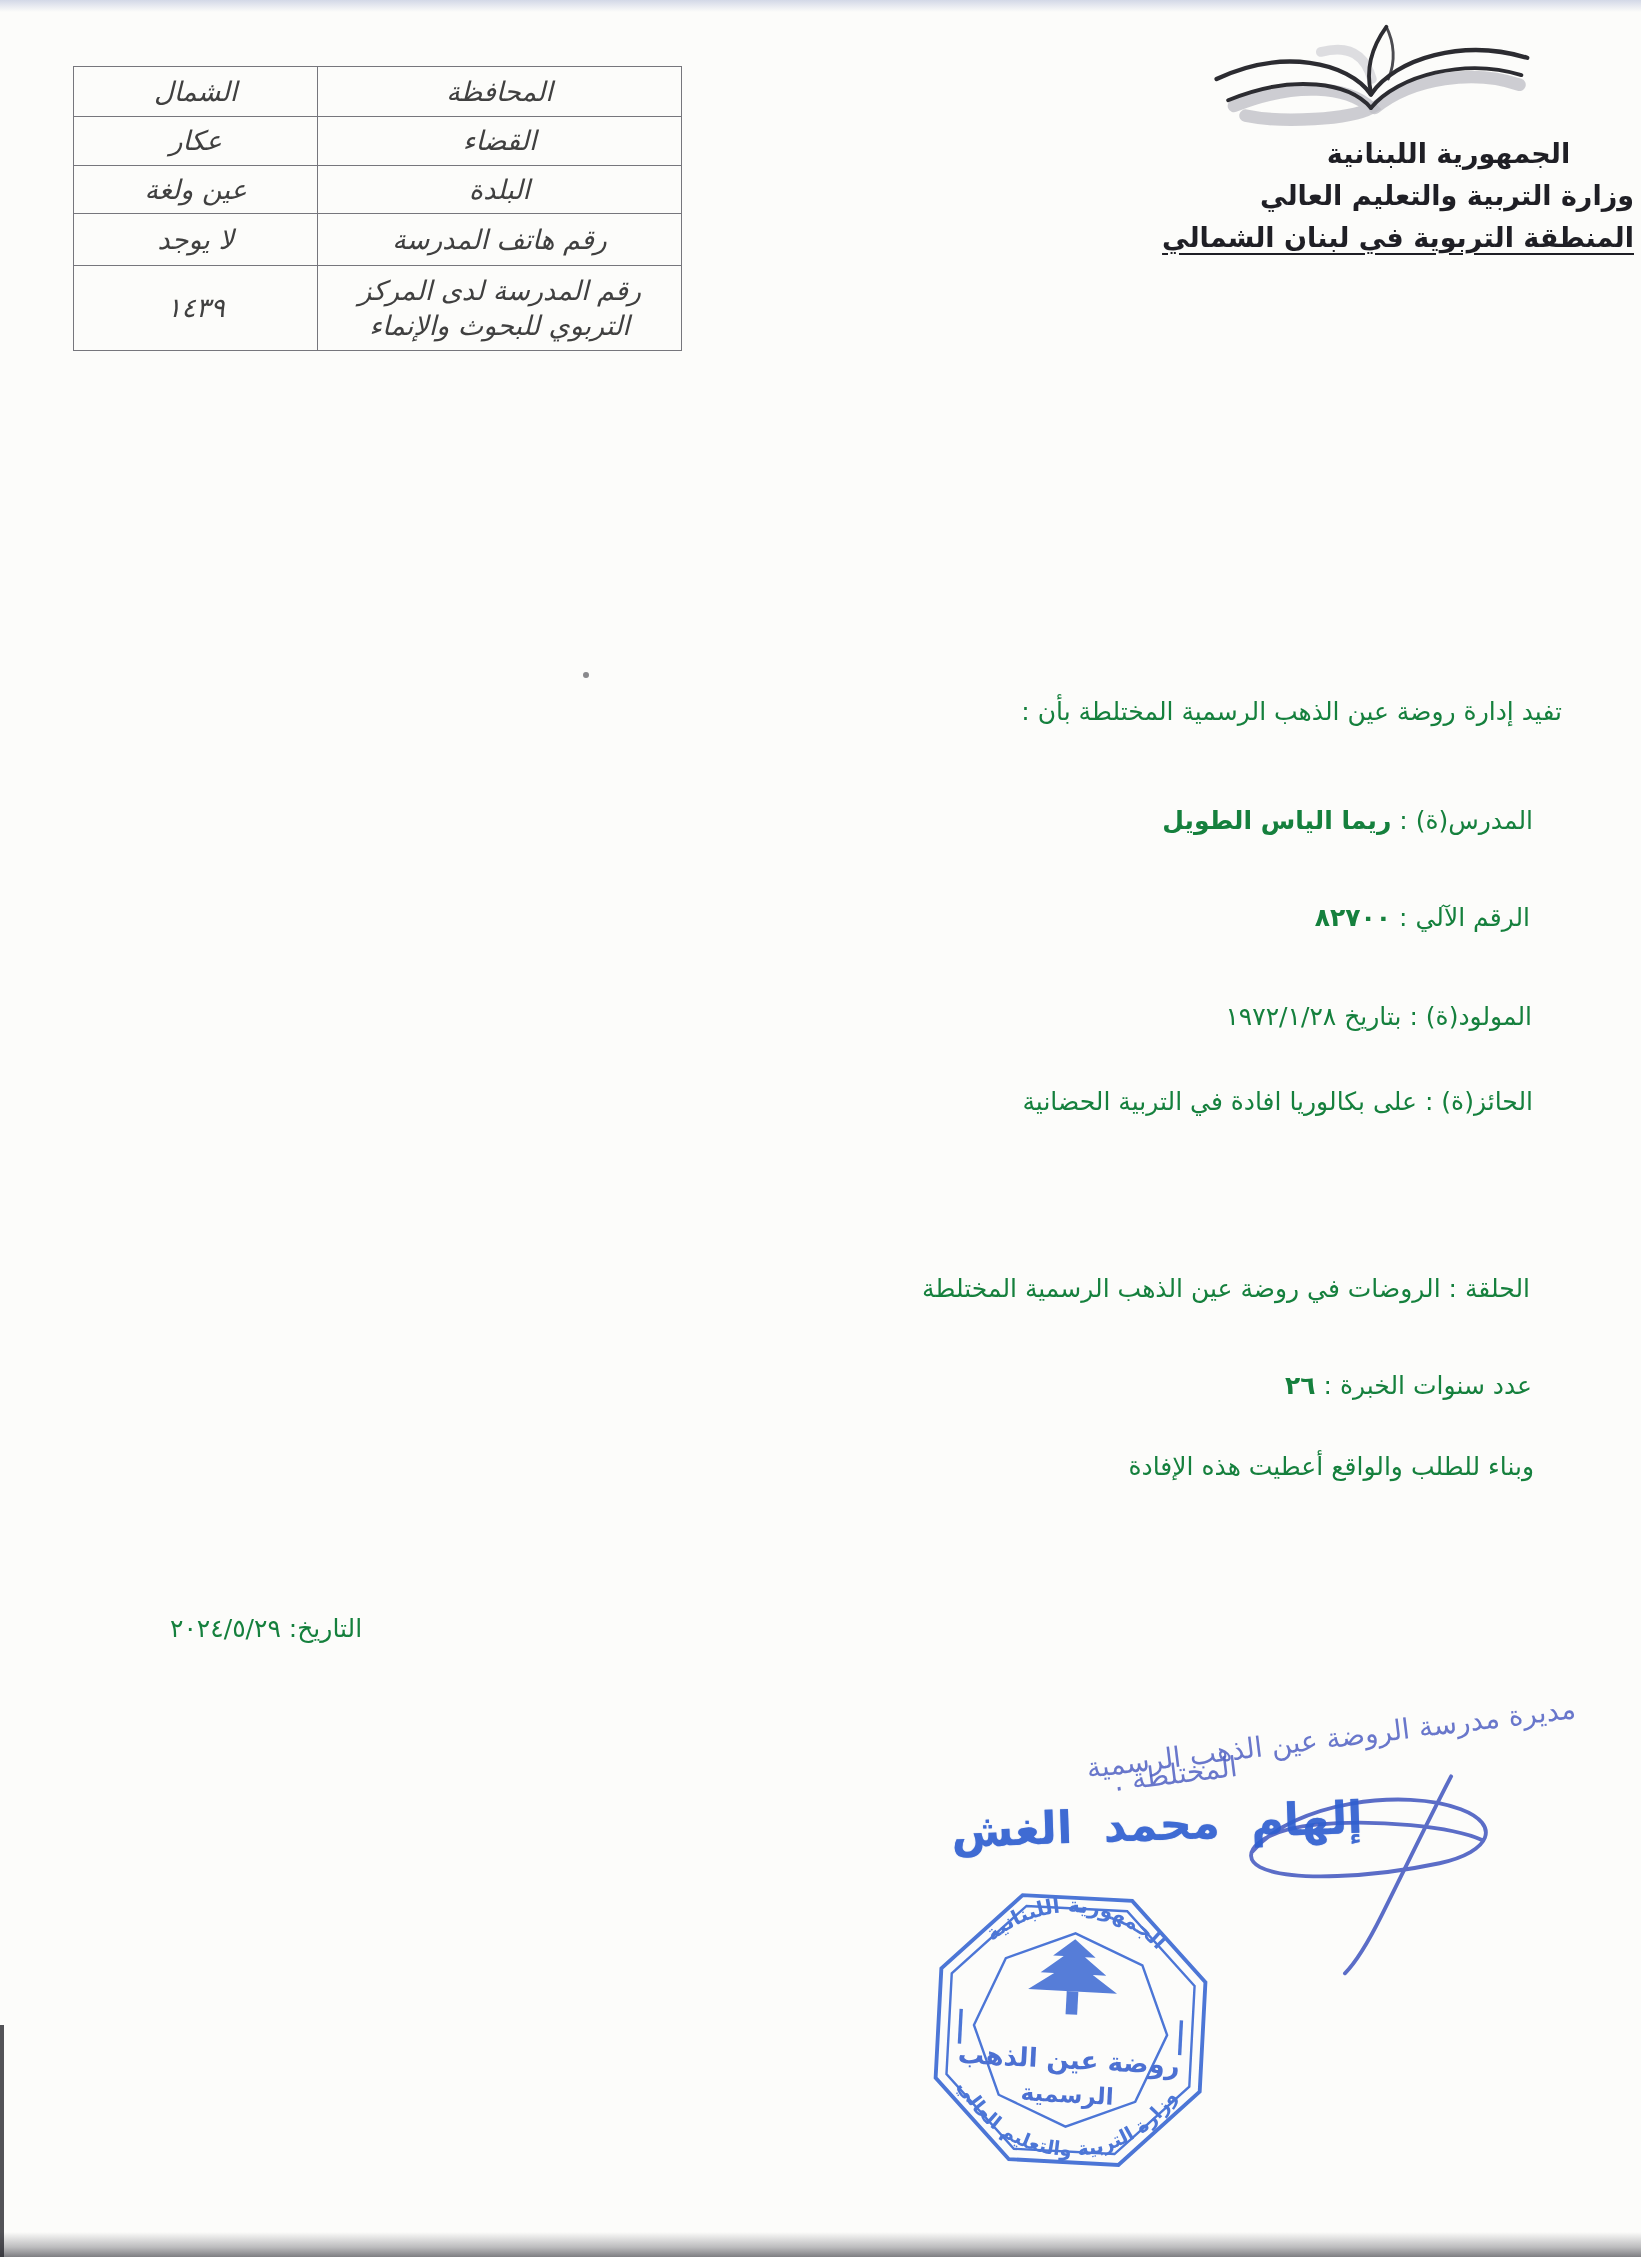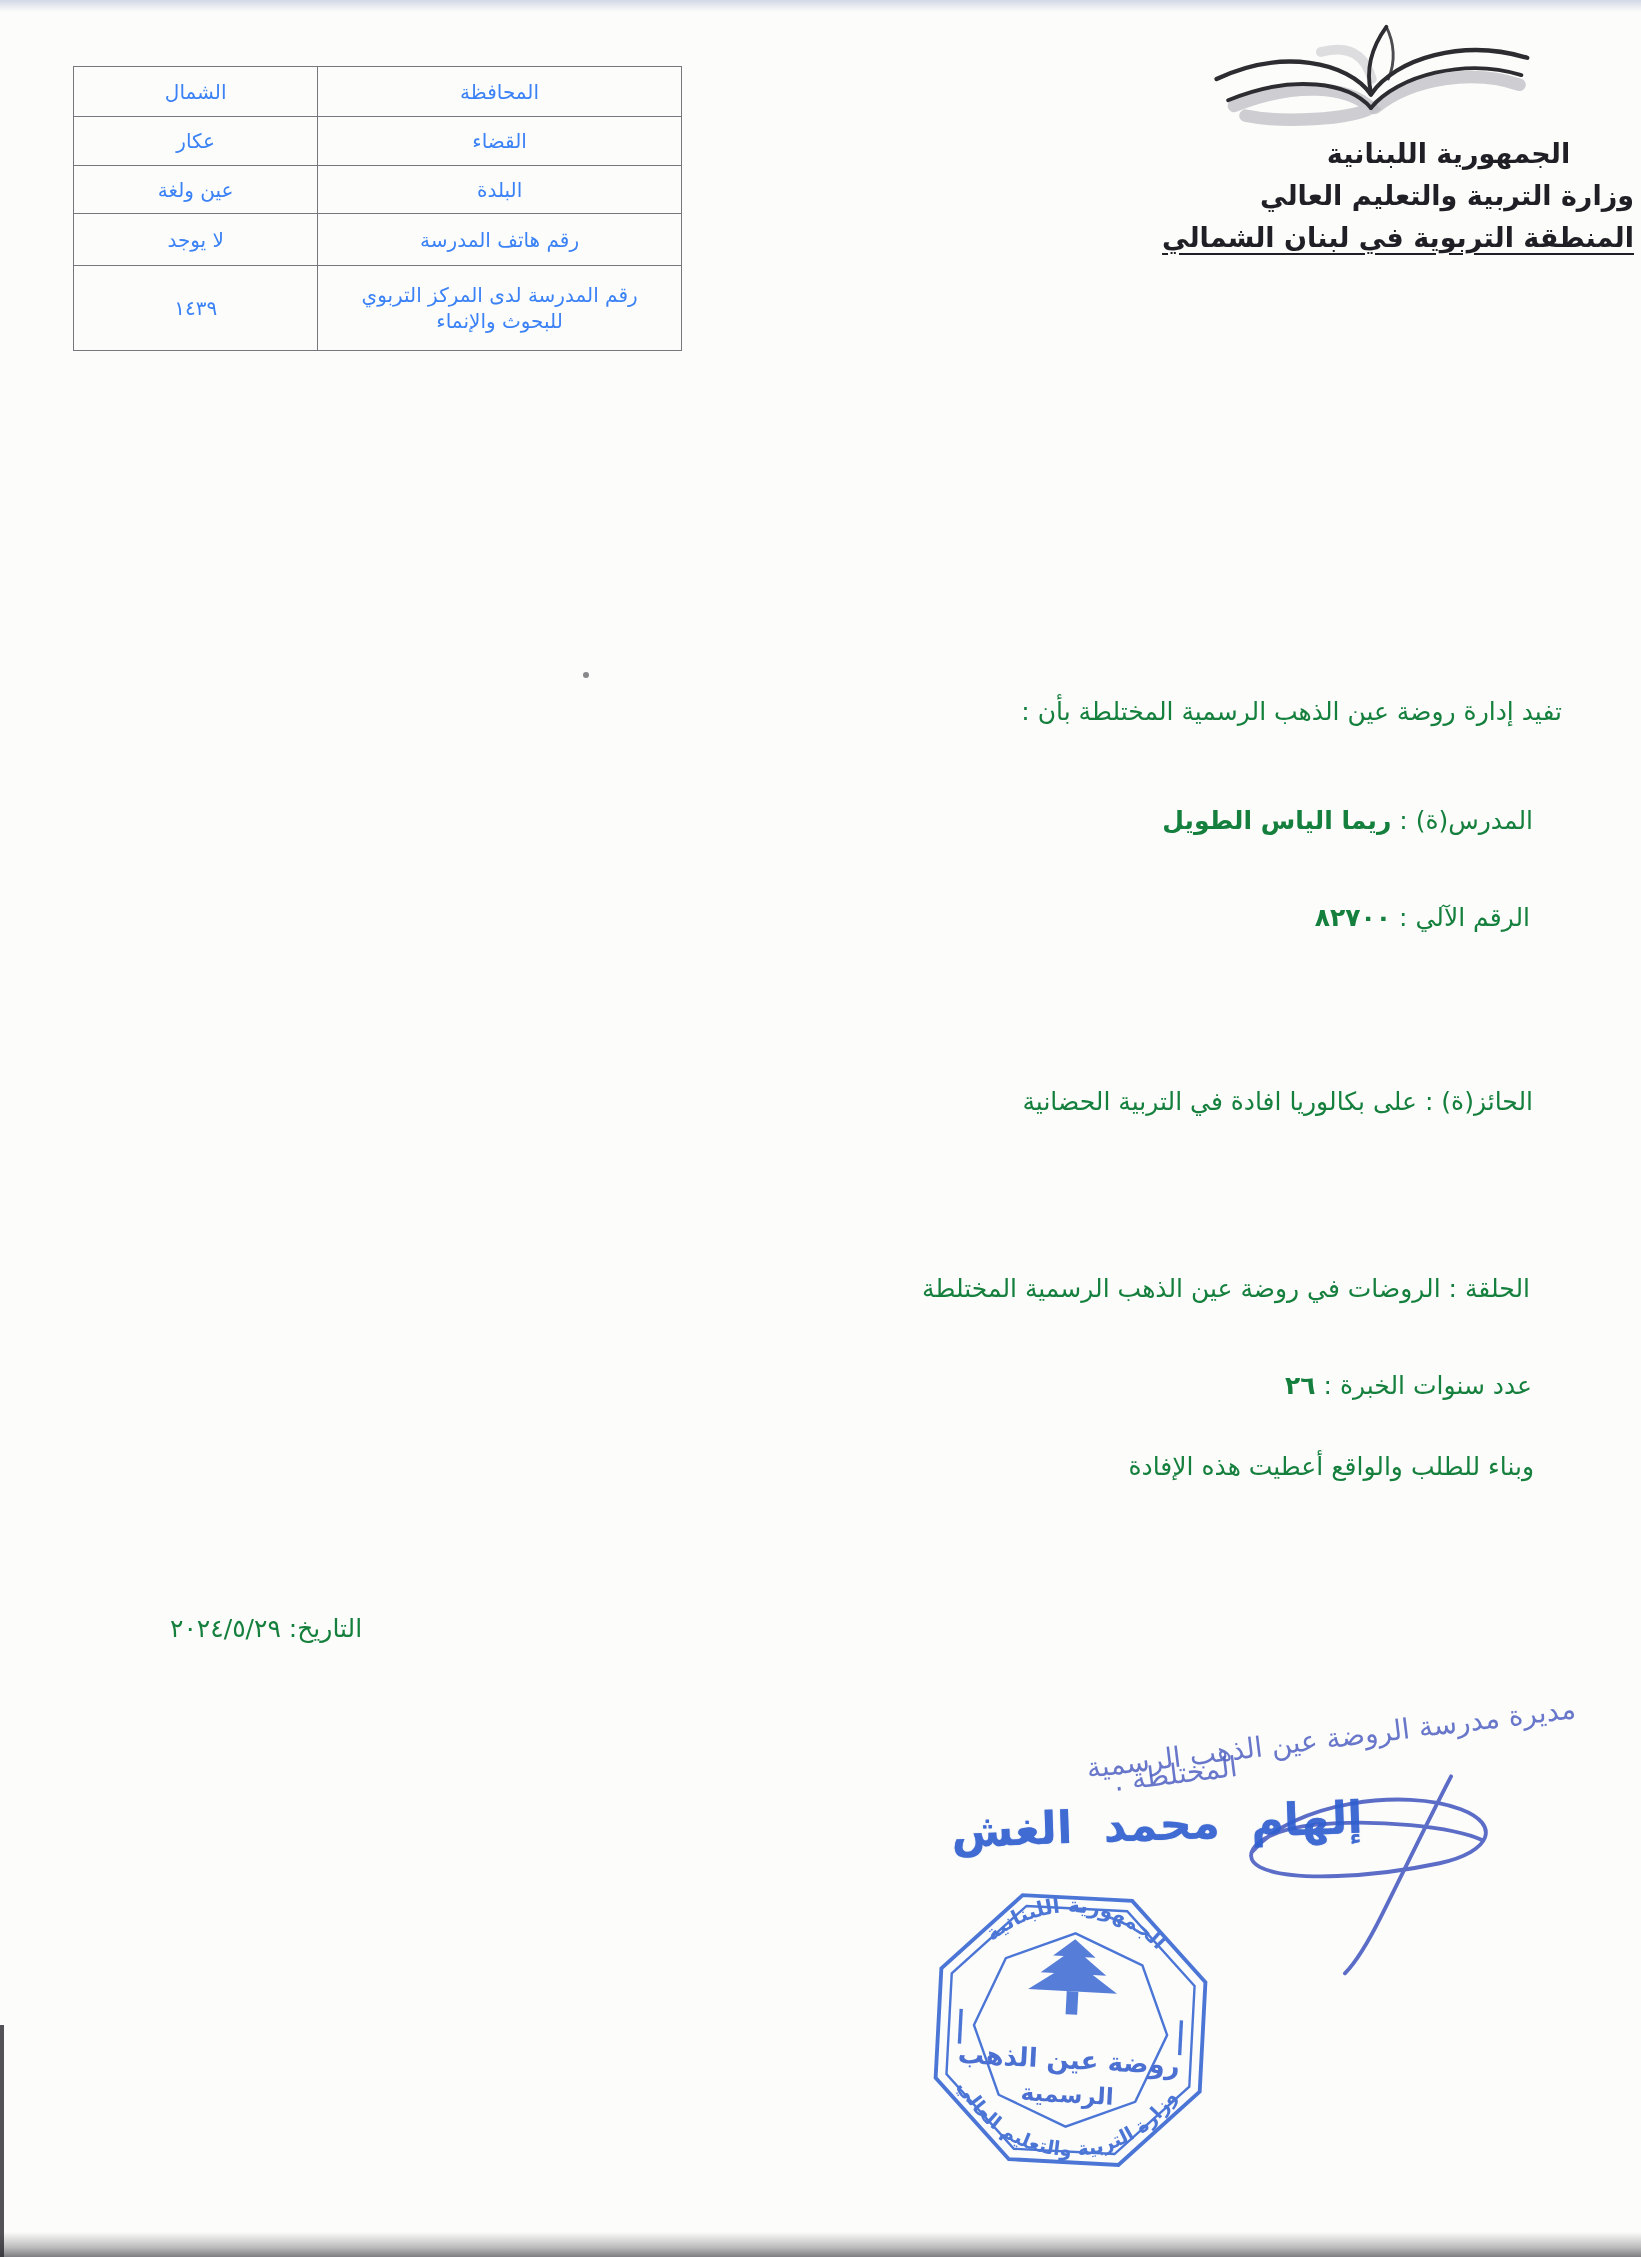--- a/index.html
+++ b/index.html
@@ -15,21 +15,21 @@
     background:linear-gradient(to bottom,#d3d8e7,rgba(211,216,231,0));}
   .scan-bottom{left:0;bottom:0;width:100%;height:25px;
     background:linear-gradient(to bottom,rgba(120,120,126,0),rgba(112,112,118,.45) 60%,rgba(84,84,90,.75));}
   .scan-left-strip{left:0;bottom:0;width:3.9px;height:232px;background:rgba(40,40,46,.8);}
   .speck{width:5.8px;height:5.8px;border-radius:50%;background:#4c4c52;opacity:.65;}
   
   .info-table{border-collapse:collapse;direction:rtl;}
   .info-table td{
     border:1.4px solid #76767c;
     text-align:center;vertical-align:middle;
-    font-size:20px;color:#3b82f6;padding:1.9px 9.7px;line-height:1.3;
+    font-size:27px;color:#404040;padding:1.9px 9.7px;line-height:1.3;font-style:italic;
   }
   .col-label{width:343px;}
   .col-value{width:224px;}
   
   .gov-header{left:1263px;top:133px;width:371px;text-align:center;
     font-size:27px;font-weight:bold;color:#1f1f25;line-height:42px;white-space:nowrap;direction:rtl;}
   .gov-header .underlined{text-decoration:underline;text-underline-offset:5.8px;}
   
   .title-block{left:290px;top:475px;width:975px;text-align:center;direction:rtl;color:#17171d;}
   .title-1{font-size:38px;font-weight:bold;white-space:nowrap;}
@@ -106,20 +106,21 @@
   <div class="bline" style="right:79px;top:697px;" dir="rtl">تفيد إدارة روضة عين الذهب الرسمية المختلطة بأن :</div>
 
   <div class="bline" style="right:108px;top:799px;margin-top:7px;" dir="rtl">
     <span>المدرس(ة) : </span><span class="bold">ريما الياس الطويل</span>
   </div>
 
   <div class="bline" style="right:111px;top:903px;" dir="rtl">
     <span>الرقم الآلي  :  </span><span style="font-weight:600;">٨٢٧٠٠</span>
   </div>
 
+  <div class="bline" style="right:109px;top:1002px;" dir="rtl">المولود(ة) : بتاريخ ١٩٧٢/١/٢٨</div>
 
   <div class="bline" style="right:108px;top:1087px;" dir="rtl">الحائز(ة) : على بكالوريا افادة في التربية الحضانية</div>
 
 
   <div class="bline" style="right:111px;top:1274px;" dir="rtl">الحلقة : الروضات  في روضة عين الذهب الرسمية المختلطة</div>
 
   <div class="bline" style="right:109px;top:1371px;" dir="rtl">
     <span>عدد سنوات الخبرة  :  </span><span style="font-weight:600;">٢٦</span>
   </div>
 

